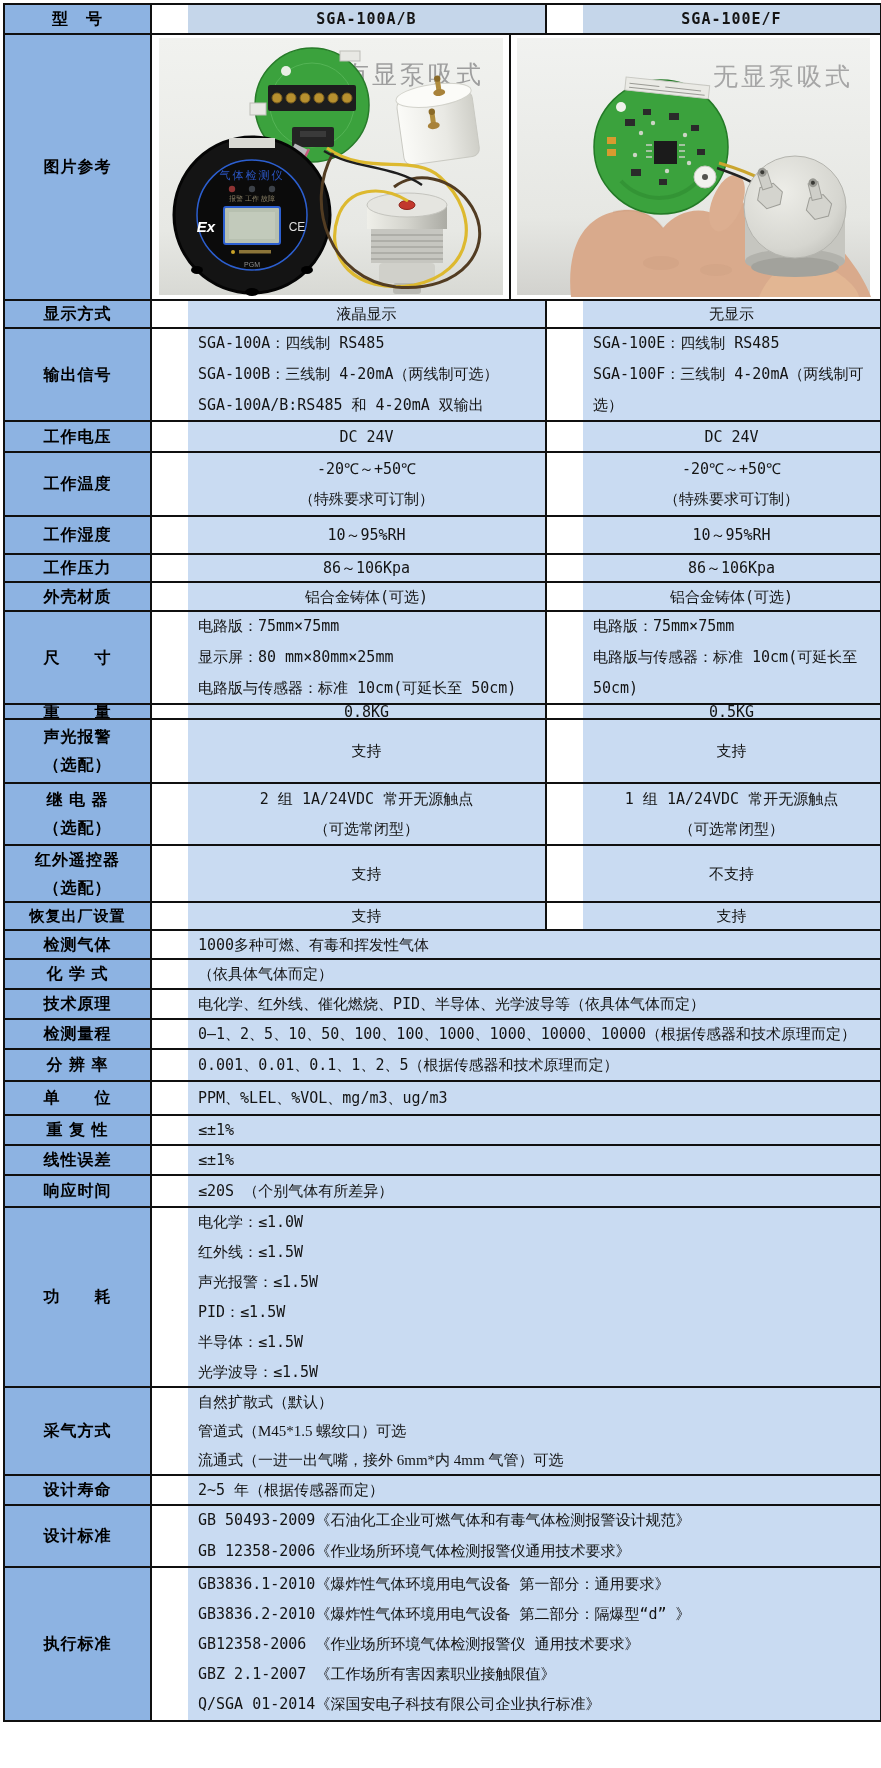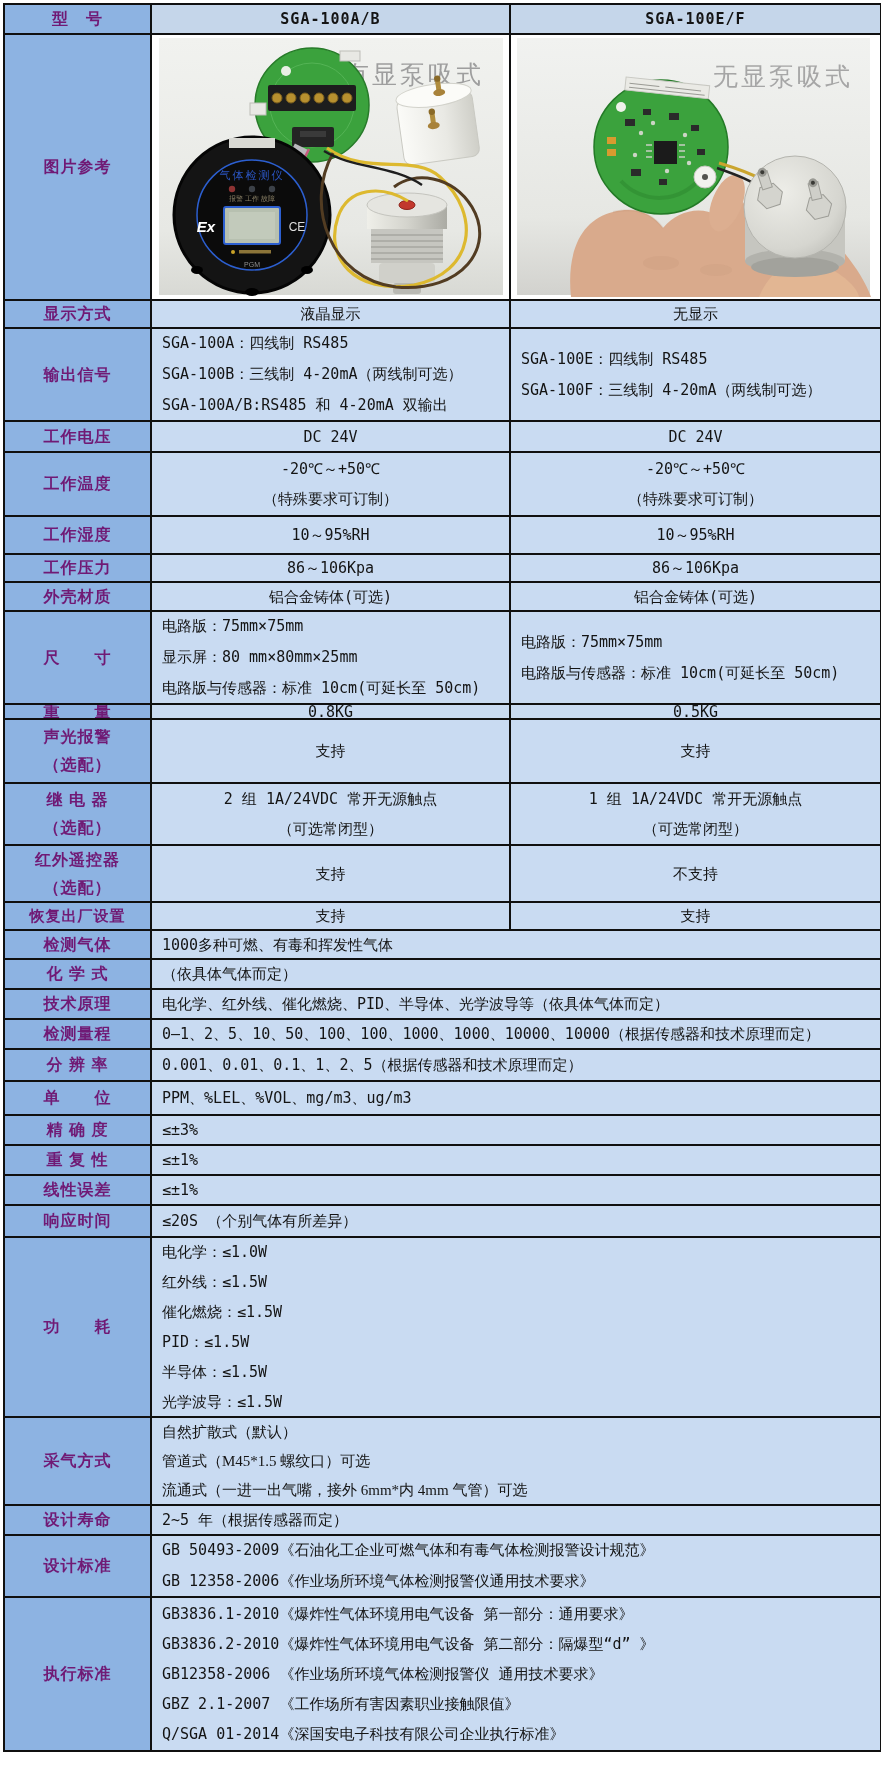--- a/index.html
+++ b/index.html
@@ -2,25 +2,25 @@
 <html lang="zh"><head>
 <meta charset="utf-8">
 <style>
   html,body{margin:0;padding:0;background:#ffffff;}
   body{font-family:"Liberation Sans",sans-serif;color:#1a1a1a;}
   .tbl{width:875px;margin:3px 0 0 3px;border:2px solid #101010;background:#fff;}
   .row{display:flex;box-sizing:border-box;border-bottom:2px solid #101010;overflow:hidden;}
   .row:last-child{border-bottom:none;}
   .cell{box-sizing:border-box;display:flex;flex-direction:column;justify-content:center;white-space:pre-line;overflow:hidden;}
   .lbl{width:147px;background:#8db3e2;border-right:2px solid #101010;align-items:center;text-align:center;
-       font-weight:bold;font-size:16px;color:#701a75;line-height:28px;letter-spacing:1px;}
+       font-weight:bold;font-size:16px;color:#000000;line-height:28px;letter-spacing:1px;}
   .v2{width:359px;border-right:2px solid #101010;}
   .v3{flex:1;}
   .val{background:#c9dbf2;font-size:15px;line-height:30px;color:#141414;
-       font-family:"DejaVu Sans Mono","Liberation Sans",sans-serif;}
+       font-family:"DejaVu Sans Mono","Liberation Sans",sans-serif;margin-left:36px;}
   .center{align-items:center;text-align:center;}
   .left{align-items:flex-start;text-align:left;padding-left:10px;padding-right:8px;}
   .hdr .val{background:#c5d6ea;font-weight:bold;letter-spacing:1px;}
   .photo{background:#ffffff;padding:0;justify-content:flex-start;}
   .photo svg{display:block;}
   .lh29{line-height:29px;font-family:Liberation Serif, serif;}
   .lh31{line-height:31px;}
 </style>
 </head>
 <body>
@@ -329,45 +329,41 @@
   <div class="row" style="height:32px">
     <div class="cell lbl">分 辨 率</div>
     <div class="cell val v3 left">0.001、0.01、0.1、1、2、5（根据传感器和技术原理而定）</div>
   </div>
 
   <div class="row" style="height:34px">
     <div class="cell lbl">单　　位</div>
     <div class="cell val v3 left">PPM、%LEL、%VOL、mg/m3、ug/m3</div>
   </div>
 
-  <div class="row" style="height:30px">
-    <div class="cell lbl">精 确 度</div>
-    <div class="cell val v3 left">≤±3%</div>
-  </div>
 
   <div class="row" style="height:30px">
     <div class="cell lbl">重 复 性</div>
     <div class="cell val v3 left">≤±1%</div>
   </div>
 
   <div class="row" style="height:30px">
     <div class="cell lbl">线性误差</div>
     <div class="cell val v3 left">≤±1%</div>
   </div>
 
   <div class="row" style="height:32px">
     <div class="cell lbl">响应时间</div>
     <div class="cell val v3 left">≤20S （个别气体有所差异）</div>
   </div>
 
   <div class="row" style="height:180px">
     <div class="cell lbl">功　　耗</div>
     <div class="cell val v3 left">电化学：≤1.0W
 红外线：≤1.5W
-催化燃烧：≤1.5W
+声光报警：≤1.5W
 PID：≤1.5W
 半导体：≤1.5W
 光学波导：≤1.5W</div>
   </div>
 
   <div class="row" style="height:88px">
     <div class="cell lbl">采气方式</div>
     <div class="cell val v3 left lh29">自然扩散式（默认）
 管道式（M45*1.5 螺纹口）可选
 流通式（一进一出气嘴，接外 6mm*内 4mm 气管）可选</div>

